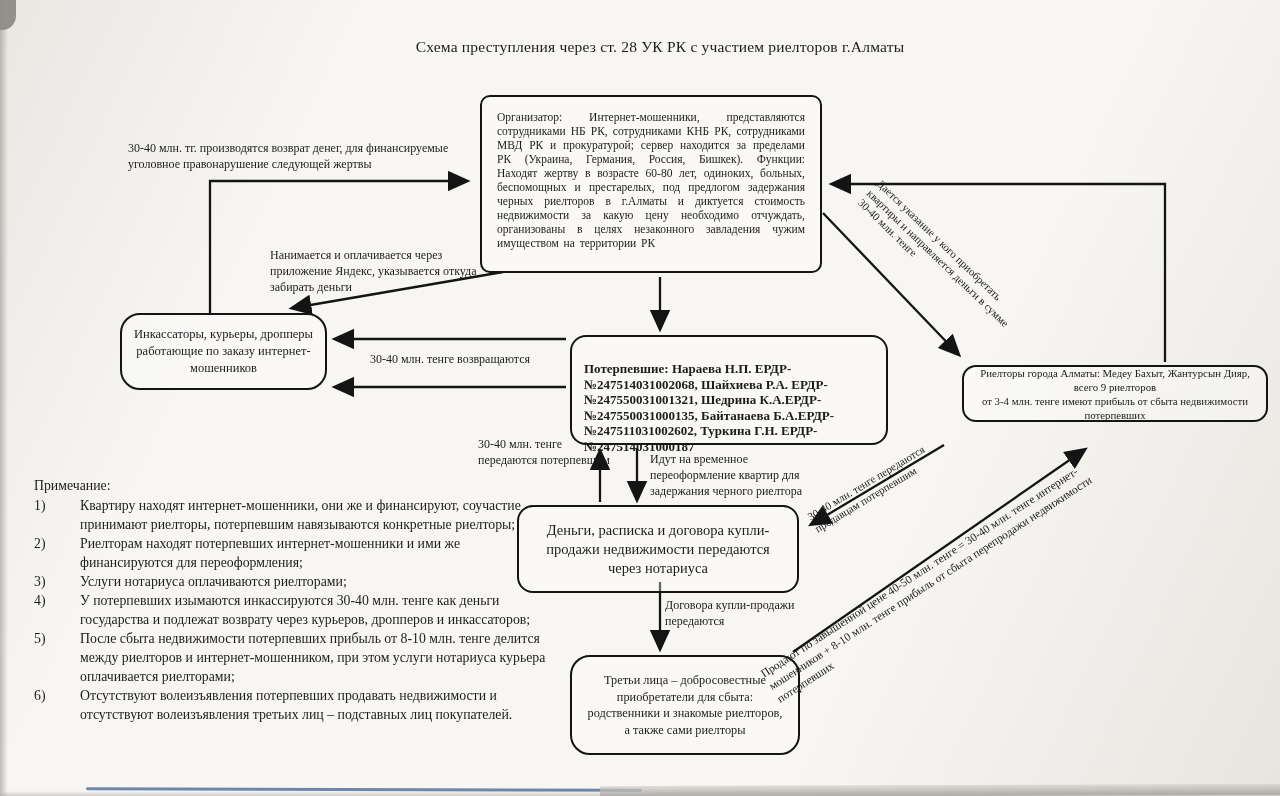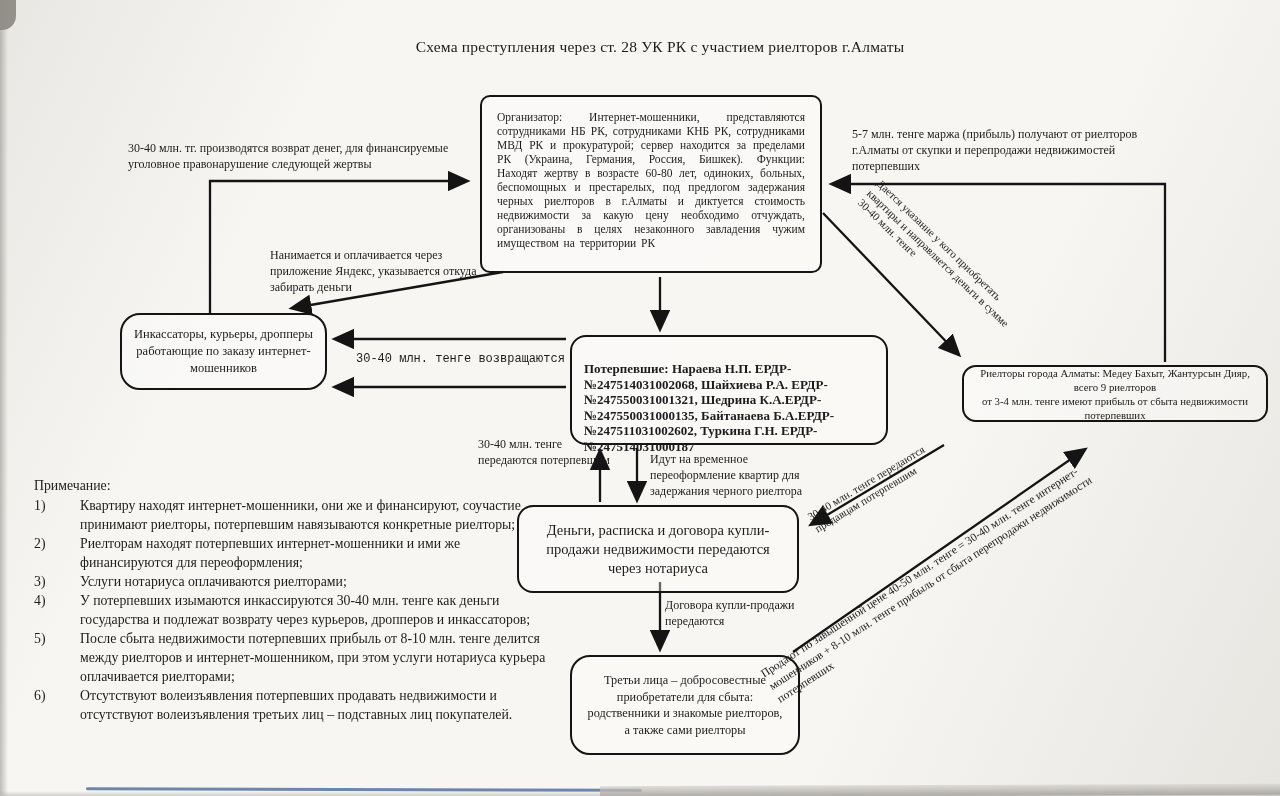--- a/index.html
+++ b/index.html
@@ -42,21 +42,21 @@
     font-size:14.5px;line-height:19px;padding:4px 14px;}
   .third{left:570px;top:655px;width:230px;height:100px;border-radius:20px;
     display:flex;align-items:center;justify-content:center;text-align:center;
     font-size:12.3px;line-height:16.5px;padding:4px 12px;}
 
   .lbl{position:absolute;font-size:12px;line-height:16px;}
   .lbl-return{left:128px;top:140px;width:350px;}
   .lbl-margin{left:852px;top:126px;width:332px;}
   .lbl-hired{left:270px;top:247px;width:212px;}
   .lbl-deceit{left:668px;top:289px;width:232px;}
-  .lbl-returned{left:356px;top:351px;width:220px;text-align:left;font-family:Liberation Mono, monospace;}
+  .lbl-returned{left:340px;top:351px;width:220px;text-align:center;}
   .lbl-tovictims{left:462px;top:436px;width:132px;margin-left:16px;}
   .lbl-temp{left:650px;top:451px;width:166px;}
   .lbl-contracts{left:665px;top:597px;width:172px;}
   .rot{position:absolute;font-size:11px;line-height:13.5px;}
   .lbl-instruction{left:842px;top:238px;width:192px;transform:rotate(44deg);}
   .lbl-tosellers{left:800px;top:466px;width:172px;transform:rotate(-31deg);}
   .lbl-resale{left:738px;top:556px;width:400px;transform:rotate(-33deg);font-size:11.5px;line-height:15px;}
 
   .notes{position:absolute;left:34px;top:476px;width:512px;font-size:13.8px;line-height:19px;}
   .notes-heading{margin-bottom:1px;}
@@ -111,21 +111,20 @@
   <div class="node realtors">
     <div>Риелторы города Алматы: Медеу Бахыт, Жантурсын Дияр, всего 9 риелторов</div>
     <div>от 3-4 млн. тенге имеют прибыль от сбыта недвижимости потерпевших</div>
   </div>
 
   <div class="node money">Деньги, расписка и договора купли-продажи недвижимости передаются через нотариуса</div>
 
   <div class="node third">Третьи лица – добросовестные приобретатели для сбыта: родственники и знакомые риелторов, а также сами риелторы</div>
 
   <div class="lbl lbl-return">30-40 млн. тг. производятся возврат денег, для финансируемые уголовное правонарушение следующей жертвы</div>
-  <div class="lbl lbl-margin">5-7 млн. тенге маржа (прибыль) получают от риелторов г.Алматы от скупки и перепродажи недвижимостей потерпевших</div>
   <div class="lbl lbl-hired">Нанимается и оплачивается через приложение Яндекс, указывается откуда забирать деньги</div>
   <div class="lbl lbl-returned">30-40 млн. тенге возвращаются</div>
   <div class="lbl lbl-tovictims">30-40 млн. тенге передаются потерпевшим</div>
   <div class="lbl lbl-temp">Идут на временное переоформление квартир для задержания черного риелтора</div>
   <div class="lbl lbl-contracts">Договора купли-продажи передаются</div>
   <div class="rot lbl-instruction">Дается указание у кого приобретать квартиры и направляется деньги в сумме 30-40 млн. тенге</div>
   <div class="rot lbl-tosellers">30-40 млн. тенге передаются продавцам потерпевшим</div>
   <div class="rot lbl-resale">Продают по завышенной цене 40-50 млн. тенге = 30-40 млн. тенге интернет-мошенников + 8-10 млн. тенге прибыль от сбыта перепродажи недвижимости потерпевших</div>
 
   <div class="notes">

